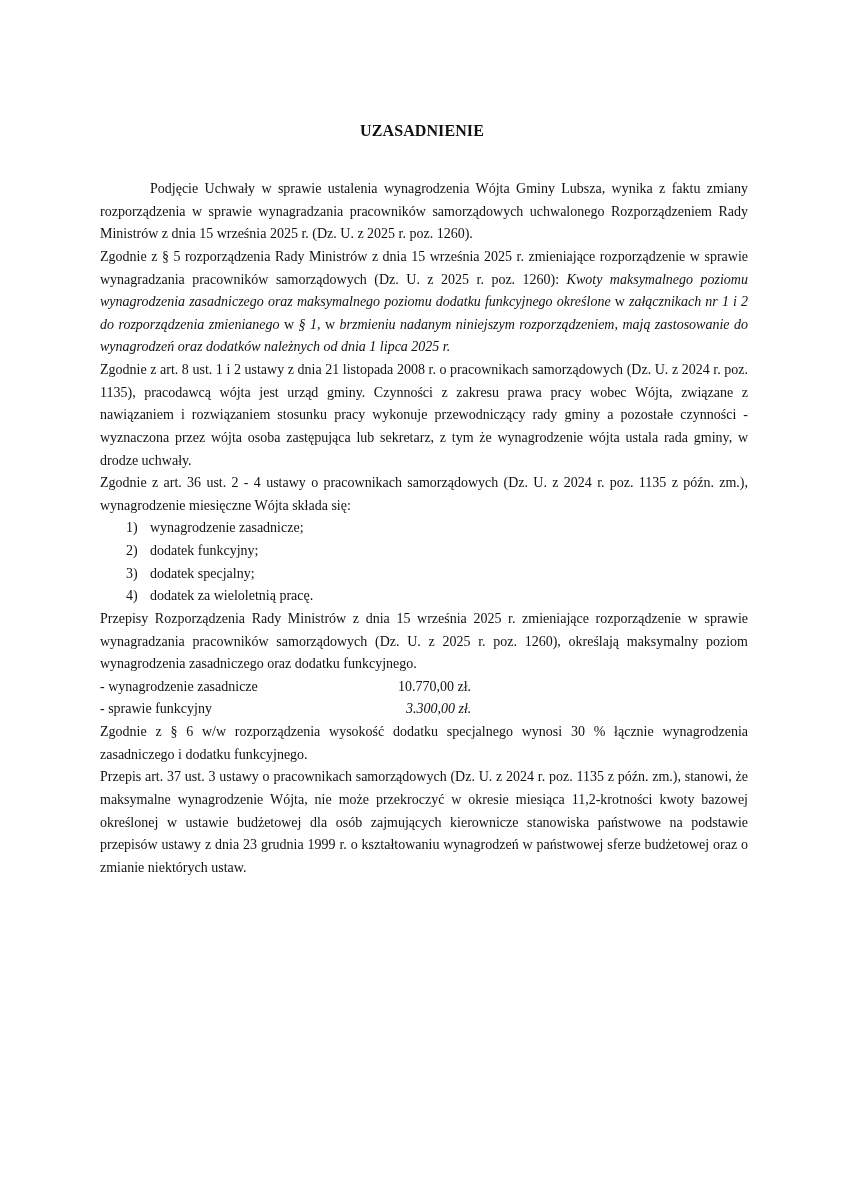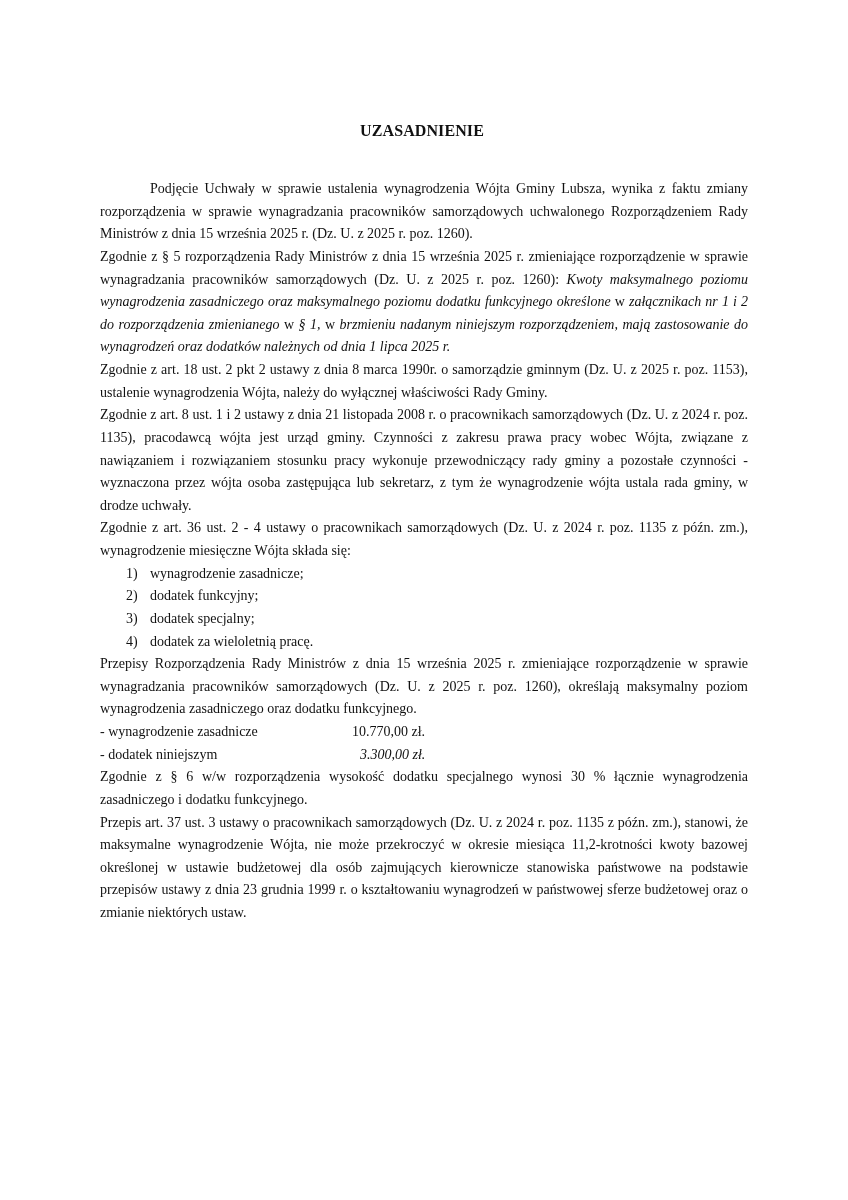--- a/index.html
+++ b/index.html
@@ -66,20 +66,21 @@
       padding-left: 50px;
       margin: 0;
     }
     .list .num {
       position: absolute;
       left: 26px;
     }
     .row {
       display: flex;
       margin: 0;
+      gap: 46px;
     }
     .row .lbl {
       width: 252px;
       flex: none;
     }
     .row .amt {
       flex: none;
     }
     .row.r2 .amt {
       padding-left: 8px;
@@ -91,42 +92,41 @@
 
 <div class="page">
   <h1 class="title">UZASADNIENIE</h1>
 
   <div class="body">
 
     <p class="p indent last-left">Podjęcie Uchwały w sprawie ustalenia wynagrodzenia Wójta Gminy Lubsza, wynika z faktu zmiany rozporządzenia w sprawie wynagradzania pracowników samorządowych uchwalonego Rozporządzeniem Rady Ministrów z dnia 15 września 2025 r. (Dz. U. z 2025 r. poz. 1260).</p>
 
     <p class="p last-left"><span>Zgodnie z § 5 rozporządzenia Rady Ministrów z dnia 15 września 2025 r. zmieniające rozporządzenie w sprawie wynagradzania pracowników samorządowych (Dz. U. z 2025 r. poz. 1260): </span><span class="it">Kwoty maksymalnego poziomu wynagrodzenia zasadniczego oraz maksymalnego poziomu dodatku funkcyjnego określone</span><span> w </span><span class="it">załącznikach nr 1 i 2 do rozporządzenia zmienianego</span><span> w </span><span class="it">§ 1,</span><span> w </span><span class="it">brzmieniu nadanym niniejszym rozporządzeniem, mają zastosowanie do wynagrodzeń oraz dodatków należnych od dnia 1 lipca 2025 r.</span></p>
 
-    <p class="p last-left">Zgodnie z art. 18 ust. 2 pkt 2 ustawy z dnia 8 marca 1990r. o samorządzie gminnym (Dz. U. z 2025 r. poz. 1153), ustalenie wynagrodzenia Wójta, należy do wyłącznej właściwości Rady Gminy.</p>
 
     <p class="p last-left">Zgodnie z art. 8 ust. 1 i 2 ustawy z dnia 21 listopada 2008 r. o pracownikach samorządowych (Dz. U. z 2024 r. poz. 1135), pracodawcą wójta jest urząd gminy. Czynności z zakresu prawa pracy wobec Wójta, związane z nawiązaniem i rozwiązaniem stosunku pracy wykonuje przewodniczący rady gminy a pozostałe czynności - wyznaczona przez wójta osoba zastępująca lub sekretarz, z tym że wynagrodzenie wójta ustala rada gminy, w drodze uchwały.</p>
 
     <p class="p last-left">Zgodnie z art. 36 ust. 2 - 4 ustawy o pracownikach samorządowych (Dz. U. z 2024 r. poz. 1135 z późn. zm.), wynagrodzenie miesięczne Wójta składa się:</p>
 
     <ol class="list">
       <li><span class="num">1)</span><span>wynagrodzenie zasadnicze;</span></li>
       <li><span class="num">2)</span><span>dodatek funkcyjny;</span></li>
       <li><span class="num">3)</span><span>dodatek specjalny;</span></li>
       <li><span class="num">4)</span><span>dodatek za wieloletnią pracę.</span></li>
     </ol>
 
     <p class="p last-left">Przepisy Rozporządzenia Rady Ministrów z dnia 15 września 2025 r. zmieniające rozporządzenie w sprawie wynagradzania pracowników samorządowych (Dz. U. z 2025 r. poz. 1260), określają maksymalny poziom wynagrodzenia zasadniczego oraz dodatku funkcyjnego.</p>
 
 
     <div class="row r1">
       <span class="lbl">- wynagrodzenie zasadnicze</span>
       <span class="amt">10.770,00 zł.</span>
     </div>
     <div class="row r2">
-      <span class="lbl">- dodatek niniejszym</span>
+      <span class="lbl">- sprawie funkcyjny</span>
       <span class="amt">3.300,00 zł.</span>
     </div>
 
     <p class="p last-left">Zgodnie z § 6 w/w rozporządzenia wysokość dodatku specjalnego wynosi 30 % łącznie wynagrodzenia zasadniczego i dodatku funkcyjnego.</p>
 
     <p class="p last-left">Przepis art. 37 ust. 3 ustawy o pracownikach samorządowych (Dz. U. z 2024 r. poz. 1135 z późn. zm.), stanowi, że maksymalne wynagrodzenie Wójta, nie może przekroczyć w okresie miesiąca 11,2-krotności kwoty bazowej określonej w ustawie budżetowej dla osób zajmujących kierownicze stanowiska państwowe na podstawie przepisów ustawy z dnia 23 grudnia 1999 r. o kształtowaniu wynagrodzeń w państwowej sferze budżetowej oraz o zmianie niektórych ustaw.</p>
 
   </div>
 </div>
 

